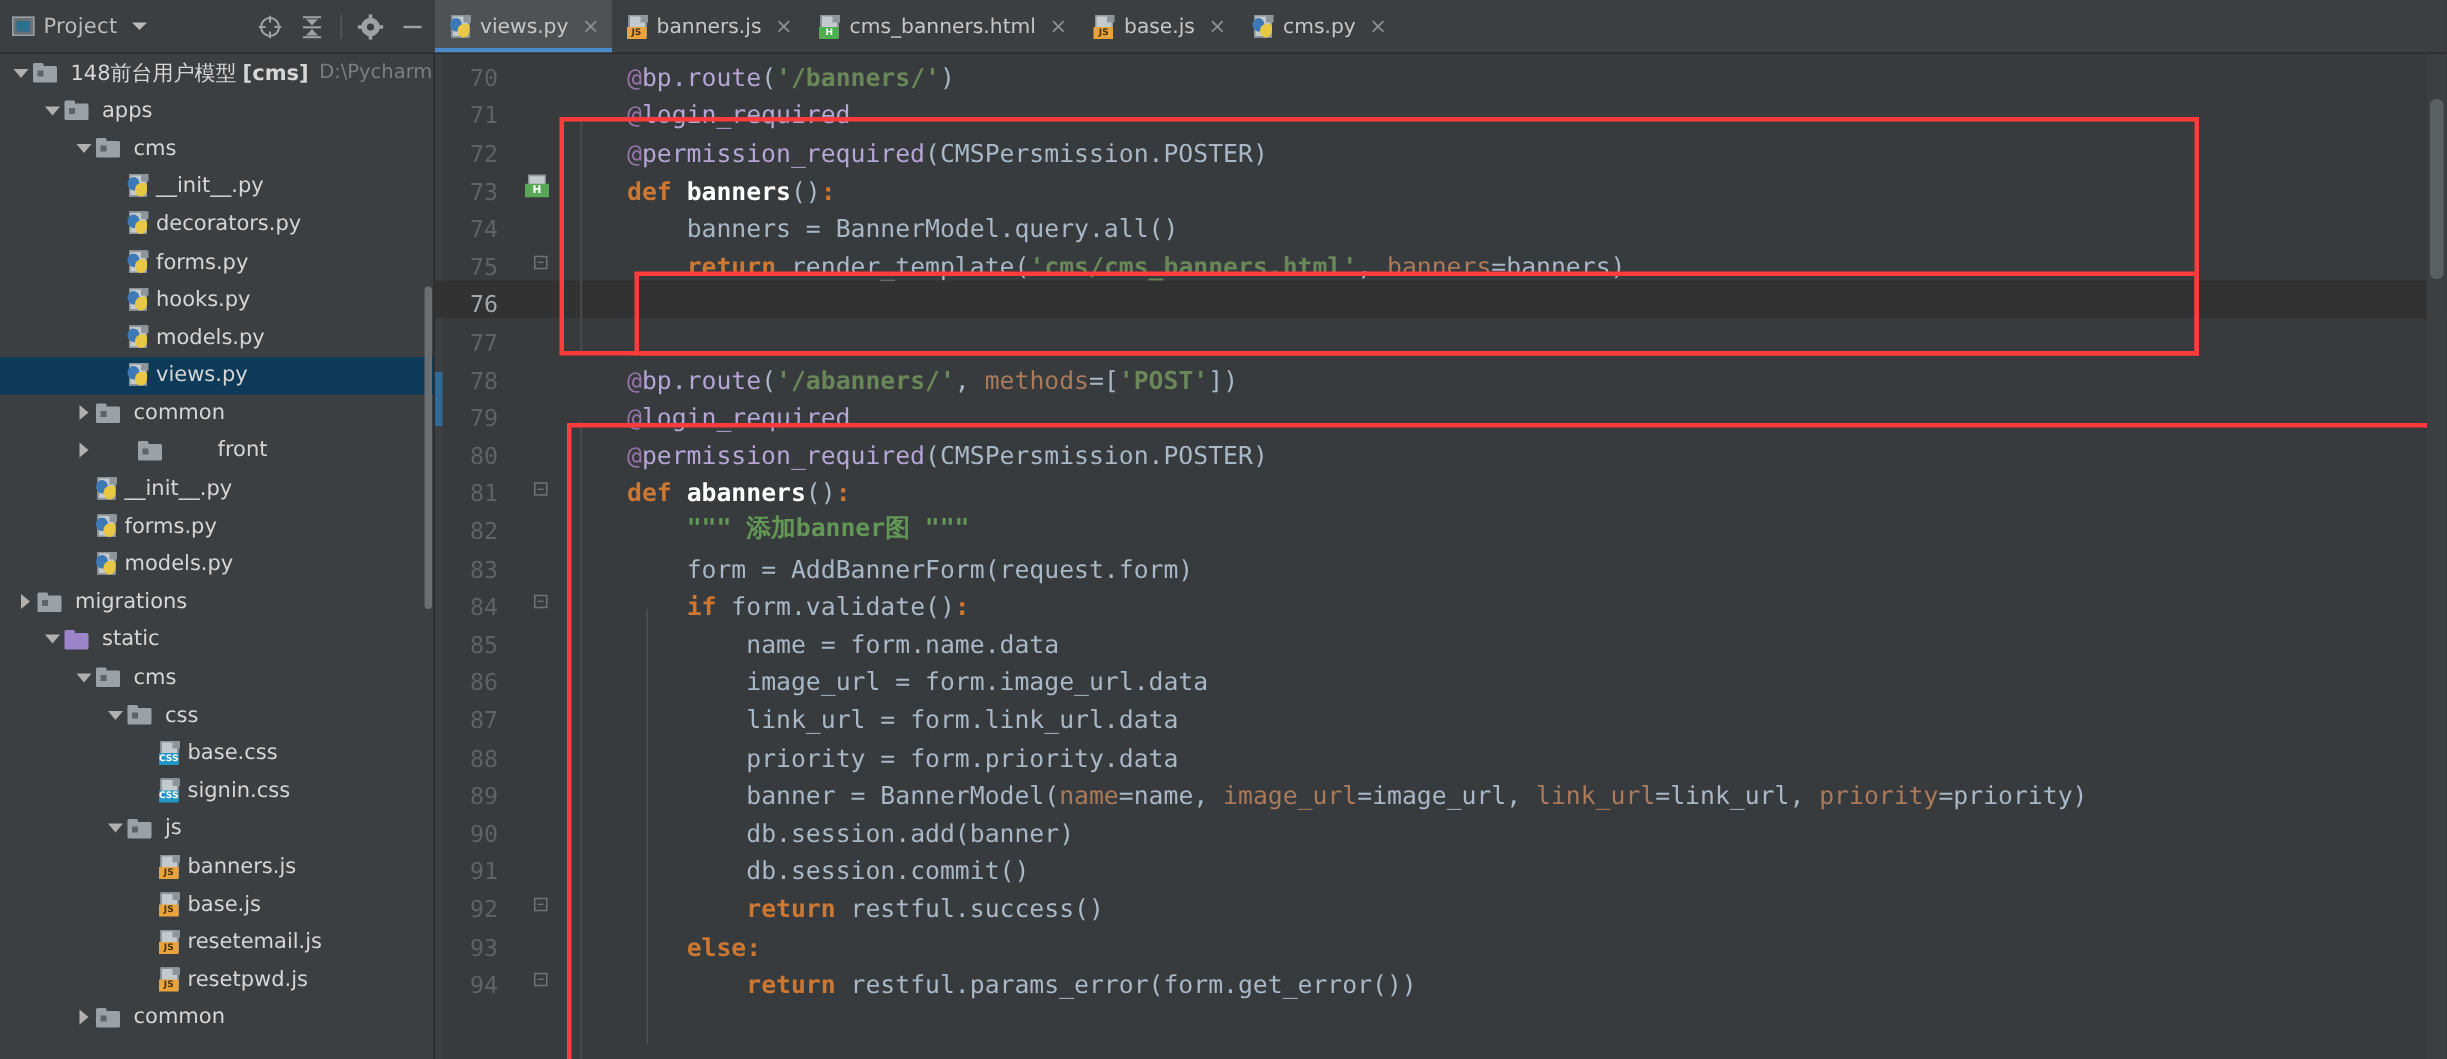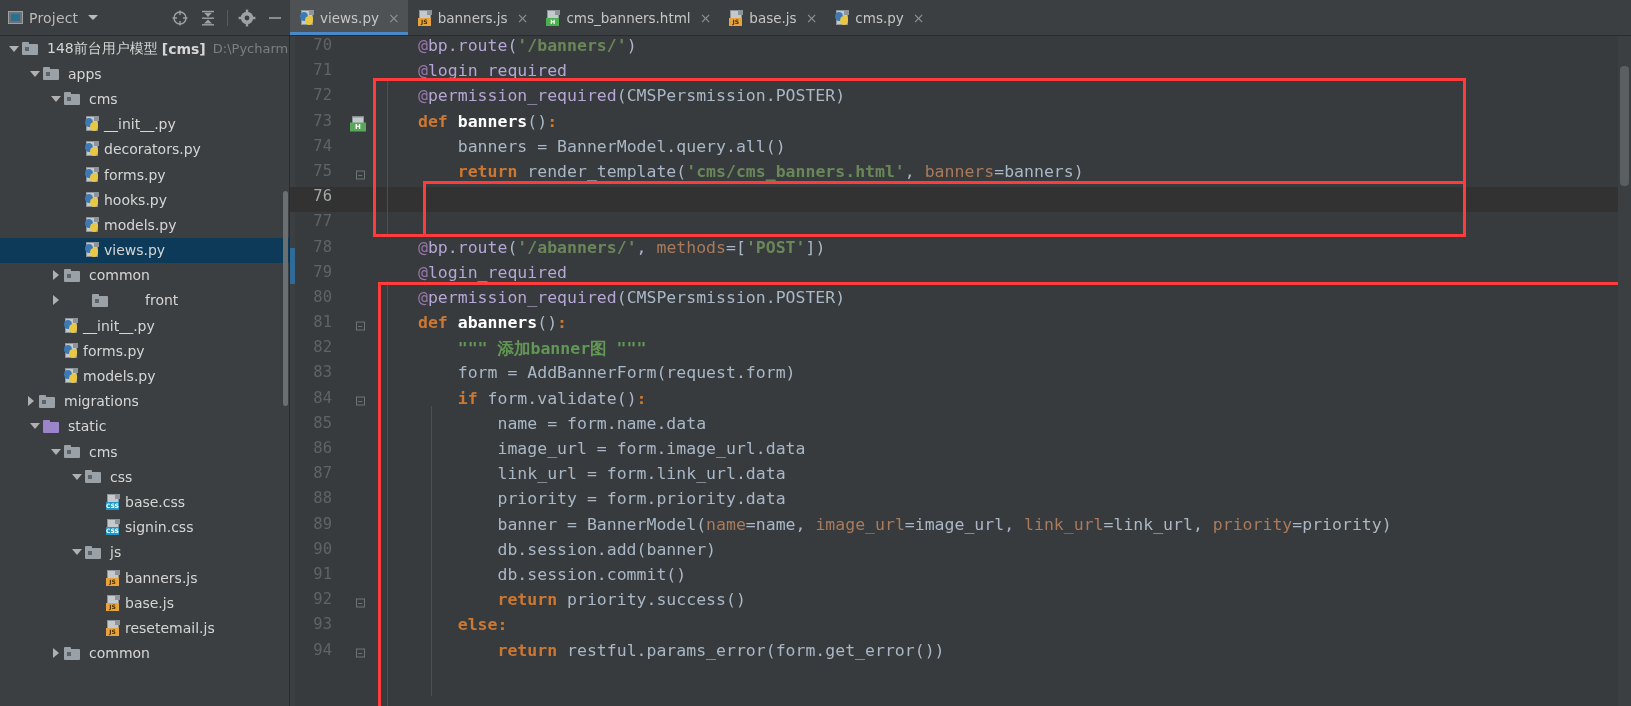--- a/index.html
+++ b/index.html
@@ -120,21 +120,21 @@
     background:#6a6f72; border-radius:3px;
   }
 
   
   .editor {
     flex: 1 1 auto; position: relative; background: #383b3d; overflow: hidden;
     font-family: "DejaVu Sans Mono", monospace;
   }
   .code-layer { position:absolute; inset:0; }
   .line {
-    position: relative; height: 25.2px; display:flex; align-items:flex-start;
+    position: relative; height: 25.2px; display:flex; align-items:flex-end;
     font-size: 16.5px; white-space: pre;
   }
   .line.caret { background: #323232; }
   .lineno {
     width: 52px; flex:0 0 52px; text-align:right; padding-right:10px;
     color:#606366; font-size:15.5px; font-family:"DejaVu Sans Mono", monospace;
   }
   .line.caret .lineno { color:#a4a8aa; }
   .gutter2 { width: 38px; flex:0 0 38px; position:relative; height:100%; }
   .codetext { padding-left: 6px; color:#a9b7c6;margin-left:32px; }
@@ -419,21 +419,21 @@
           <div class="trow" style="padding-left: 48px;">
             <span class="twig"></span>
             <span class="ficon py">
               <span class="sheet"></span>
               <span class="fold"></span>
               <span class="pyblue"></span>
               <span class="pyyel"></span>
             </span>
             <span class="tlabel">models.py</span>
           </div>
-          <div class="trow" style="padding-left: 23px; text-align: right;">
+          <div class="trow" style="padding-left: 9px; text-align: right;">
             <span class="twig">
               <span class="arrow-r"></span>
             </span>
             <span class="folder">
               <span class="ft"></span>
               <span class="fb"></span>
               <span class="dot"></span>
             </span>
             <span class="tlabel">migrations</span>
           </div>
@@ -517,20 +517,29 @@
             <span class="tlabel">base.js</span>
           </div>
           <div class="trow" style="padding-left: 90px;">
             <span class="twig"></span>
             <span class="ficon js">
               <span class="sheet"></span>
               <span class="fold"></span>
               <span class="badge">JS</span>
             </span>
             <span class="tlabel">resetemail.js</span>
+          </div>
+          <div class="trow" style="padding-left: 90px;">
+            <span class="twig"></span>
+            <span class="ficon js">
+              <span class="sheet"></span>
+              <span class="fold"></span>
+              <span class="badge">JS</span>
+            </span>
+            <span class="tlabel">resetpwd.js</span>
           </div>
           <div class="trow" style="padding-left: 48px;">
             <span class="twig">
               <span class="arrow-r"></span>
             </span>
             <span class="folder">
               <span class="ft"></span>
               <span class="fb"></span>
               <span class="dot"></span>
             </span>
@@ -560,21 +569,21 @@
           <div class="line"><span class="lineno">82</span><span class="gutter2"></span><span class="codetext">    <span class="t-doc">""" 添加banner图 """</span></span></div>
           <div class="line"><span class="lineno">83</span><span class="gutter2"></span><span class="codetext">    <span class="t-plain">form = AddBannerForm(request.form)</span></span></div>
           <div class="line"><span class="lineno">84</span><span class="gutter2"><span class="gfold">−</span></span><span class="codetext">    <span class="t-kw">if</span><span class="t-plain"> form.validate()</span><span class="t-kw">:</span></span></div>
           <div class="line"><span class="lineno">85</span><span class="gutter2"></span><span class="codetext">        <span class="t-plain">name = form.name.data</span></span></div>
           <div class="line"><span class="lineno">86</span><span class="gutter2"></span><span class="codetext">        <span class="t-plain">image_url = form.image_url.data</span></span></div>
           <div class="line"><span class="lineno">87</span><span class="gutter2"></span><span class="codetext">        <span class="t-plain">link_url = form.link_url.data</span></span></div>
           <div class="line"><span class="lineno">88</span><span class="gutter2"></span><span class="codetext">        <span class="t-plain">priority = form.priority.data</span></span></div>
           <div class="line"><span class="lineno">89</span><span class="gutter2"></span><span class="codetext">        <span class="t-plain">banner = BannerModel(<span class="t-kwarg">name</span><span class="t-plain">=</span>name, <span class="t-kwarg">image_url</span><span class="t-plain">=</span>image_url, <span class="t-kwarg">link_url</span><span class="t-plain">=</span>link_url, <span class="t-kwarg">priority</span><span class="t-plain">=</span>priority)</span></span></div>
           <div class="line"><span class="lineno">90</span><span class="gutter2"></span><span class="codetext">        <span class="t-plain">db.session.add(banner)</span></span></div>
           <div class="line"><span class="lineno">91</span><span class="gutter2"></span><span class="codetext">        <span class="t-plain">db.session.commit()</span></span></div>
-          <div class="line"><span class="lineno">92</span><span class="gutter2"><span class="gfold">−</span></span><span class="codetext">        <span class="t-kw">return</span><span class="t-plain"> priority.success()</span></span></div>
+          <div class="line"><span class="lineno">92</span><span class="gutter2"><span class="gfold">−</span></span><span class="codetext">        <span class="t-kw">return</span><span class="t-plain"> restful.success()</span></span></div>
           <div class="line"><span class="lineno">93</span><span class="gutter2"></span><span class="codetext">    <span class="t-kw">else</span><span class="t-kw">:</span></span></div>
           <div class="line"><span class="lineno">94</span><span class="gutter2"><span class="gfold">−</span></span><span class="codetext">        <span class="t-kw">return</span><span class="t-plain"> restful.params_error(form.get_error())</span></span></div>
         </div>
 
       <div class="iguide" style="left:97px; top:42px; height:156px;"></div>
       <div class="iguide" style="left:97px; top:245px; height:440px;"></div>
       <div class="iguide" style="left:141px; top:370px; height:290px;"></div>
 
       <div class="redbox" style="left:83px;  top:42px;  width:1093px; height:159px;"></div>
       <div class="redbox" style="left:133px; top:145px; width:1043px; height:56px;"></div>

